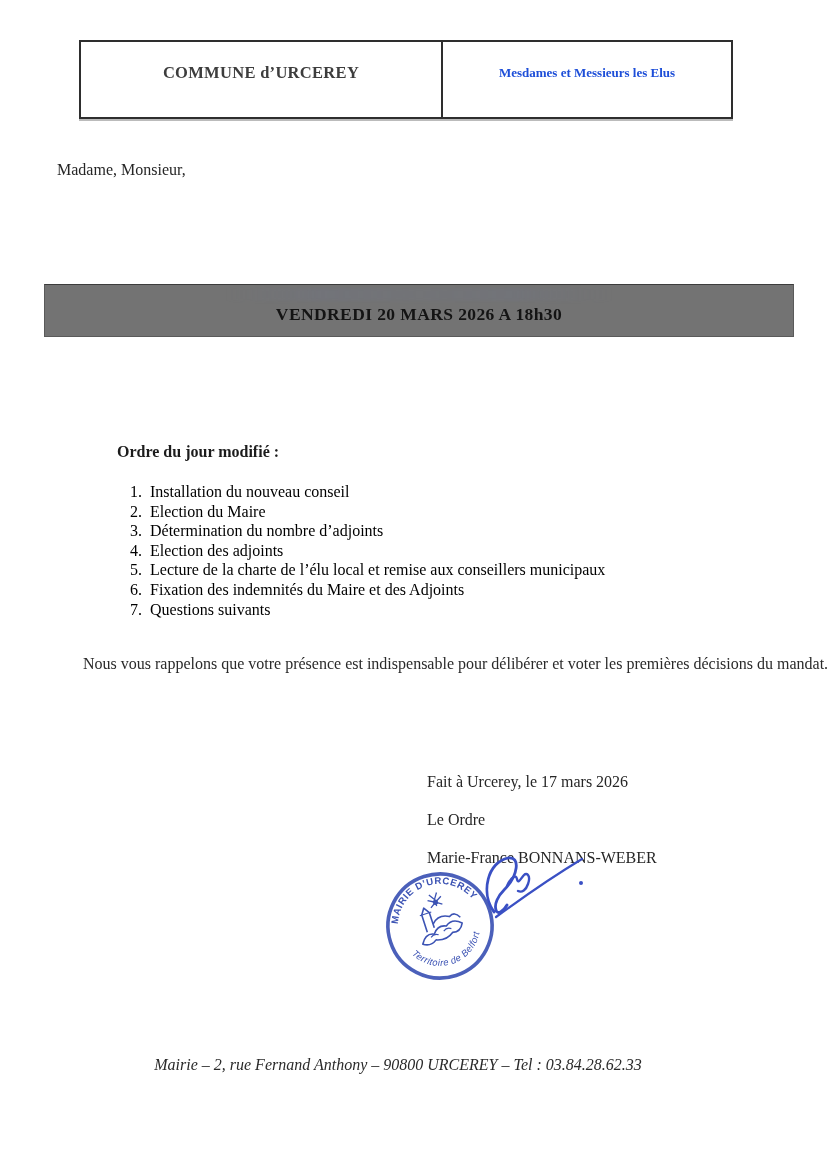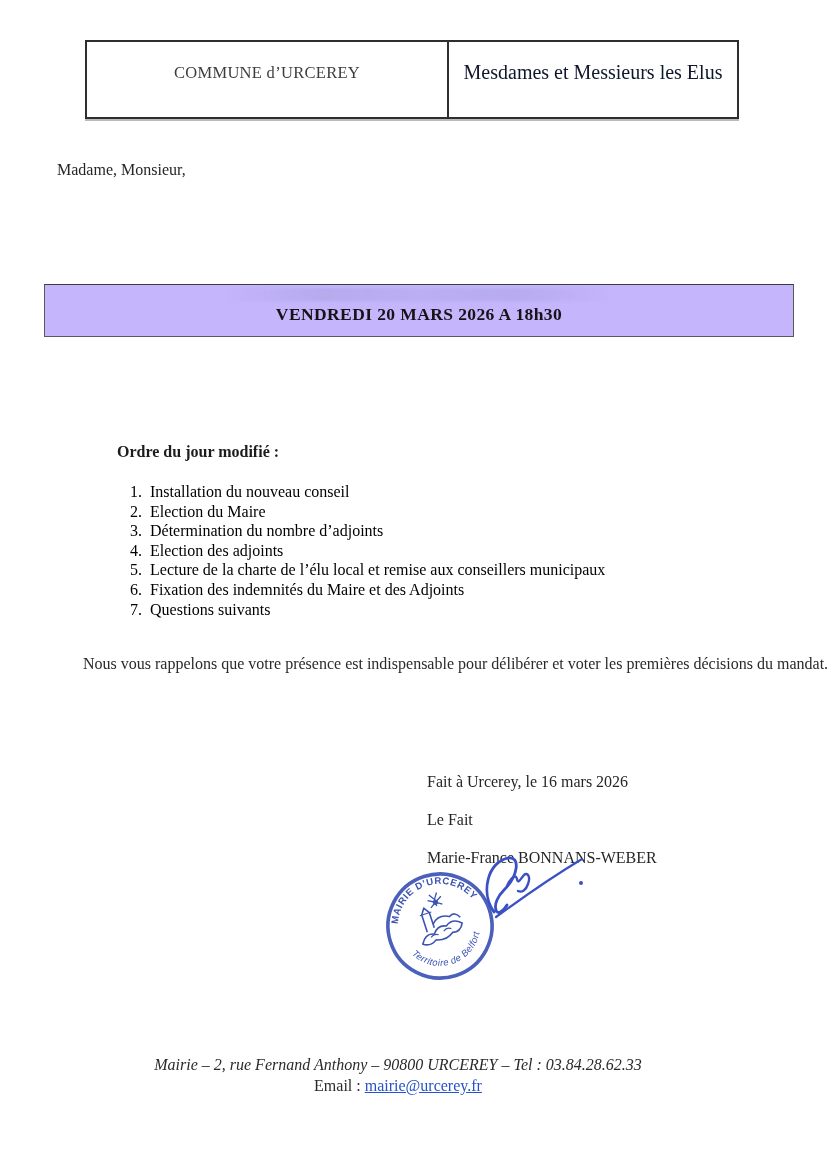--- a/index.html
+++ b/index.html
@@ -7,46 +7,47 @@
   .page {
     position:relative;
     width:827px; height:1169px;
     background:#ffffff;
     font-family:"Liberation Serif","DejaVu Serif",serif;
     color:#262626;
     overflow:hidden;
   }
   
   .header-table {
-    position:absolute; left:85px; top:40px; width:654px; height:79px;
+    position:absolute; left:79px; top:40px; width:654px; height:79px;
     display:flex;
     border:2px solid #2e2e2e;
     box-shadow:0 2px 0 rgba(60,60,60,.35);
+    font-weight:bold;
   }
   .header-cell {
     display:flex; align-items:center; justify-content:center;
     padding-bottom:14px;
   }
   .header-cell.left {
     width:362px; border-right:2px solid #2e2e2e;
     font-size:16.5px; letter-spacing:.3px; color:#3d3d3d;
   }
-  .header-cell.right { flex:1; font-size:20px; color:#0f172a; }
+  .header-cell.right { flex:1; font-size:13px; color:#1d4ed8; }
 
   .salutation { position:absolute; left:57px; top:161px; font-size:16px; }
 
   .intro {
     position:absolute; left:57px; top:225px; width:712px;
     font-weight:bold; font-size:16px; line-height:21px; color:#1c1c1c;
     text-align:justify;
   }
 
   .banner {
     position:absolute; left:44px; width:750px;
-    background:#c4b5fd;
+    background:#737373;
     border:1px solid #5a5a5a;
     border-top-color:#3c3c3c;
     display:flex; align-items:center; justify-content:center;
     font-weight:bold; color:#141414;
   }
   .banner.date { top:284px; height:53px; font-size:17.5px; letter-spacing:.4px; padding-top:8px; }
   .banner.place { top:366px; height:29px; font-size:16px; letter-spacing:.3px; }
   .ghost-smudge {
     position:absolute; top:3px; left:24%; width:52%; height:13px;
     background:linear-gradient(90deg, transparent, rgba(110,120,155,.16), rgba(110,120,155,.10), rgba(110,120,155,.15), transparent);
@@ -113,22 +114,22 @@
     <li>Election du Maire</li>
     <li>Détermination du nombre d’adjoints</li>
     <li>Election des adjoints</li>
     <li>Lecture de la charte de l’élu local et remise aux conseillers municipaux</li>
     <li>Fixation des indemnités du Maire et des Adjoints</li>
     <li>Questions suivants</li>
   </ol>
 
   <p class="reminder">Nous vous rappelons que votre présence est indispensable pour délibérer et voter les premières décisions du mandat.</p>
 
-  <div class="sig-place">Fait à Urcerey, le 16 mars 2026</div>
-  <div class="sig-role">Le Fait</div>
+  <div class="sig-place">Fait à Urcerey, le 17 mars 2026</div>
+  <div class="sig-role">Le Ordre</div>
   <div class="sig-name">Marie-France BONNANS-WEBER</div>
 
   <div class="stamp-wrap">
     <svg width="120" height="120" viewBox="0 0 120 120">
       <g transform="rotate(-18 60 60)" fill="none" stroke="#3c53b4">
         <circle cx="60" cy="60" r="52" stroke-width="3.6" opacity=".92"></circle>
         <defs>
           <path id="arcTop" d="M 19.4,49.1 A 42,42 0 0 1 100.6,49.1"></path>
           <path id="arcBottom" d="M 21.4,70.4 A 40,40 0 0 0 98.6,70.4"></path>
         </defs>
@@ -158,19 +159,15 @@
         <path d="M 42,66 C 28,46 36,16 56,12 C 69,10 66,30 52,44 C 46,50 42,58 44,64 C 45,69 51,66 55,59"></path>
         <path d="M 55,40 C 59,31 64,28 65,33 C 66,39 69,32 72,29 C 75,26 79,30 76,38 C 74,44 70,47 66,45" stroke-width="2.4"></path>
         <path d="M 44,71 C 70,52 100,31 130,13" stroke-width="2.2"></path>
         <circle cx="129" cy="37" r="2" fill="#3a50c4" stroke="none"></circle>
       </g>
     </svg>
   </div>
 
   <div class="footer">
     <div class="line1">Mairie – 2, rue Fernand Anthony – 90800 URCEREY – Tel : 03.84.28.62.33</div>
-    <div class="line2">
-      <span>Email :</span>
-      <a class="email-link" style="color: rgb(38, 83, 201);">mairie@urcerey.fr</a>
-    </div>
   </div>
 
 </div>
 
 </body></html>

